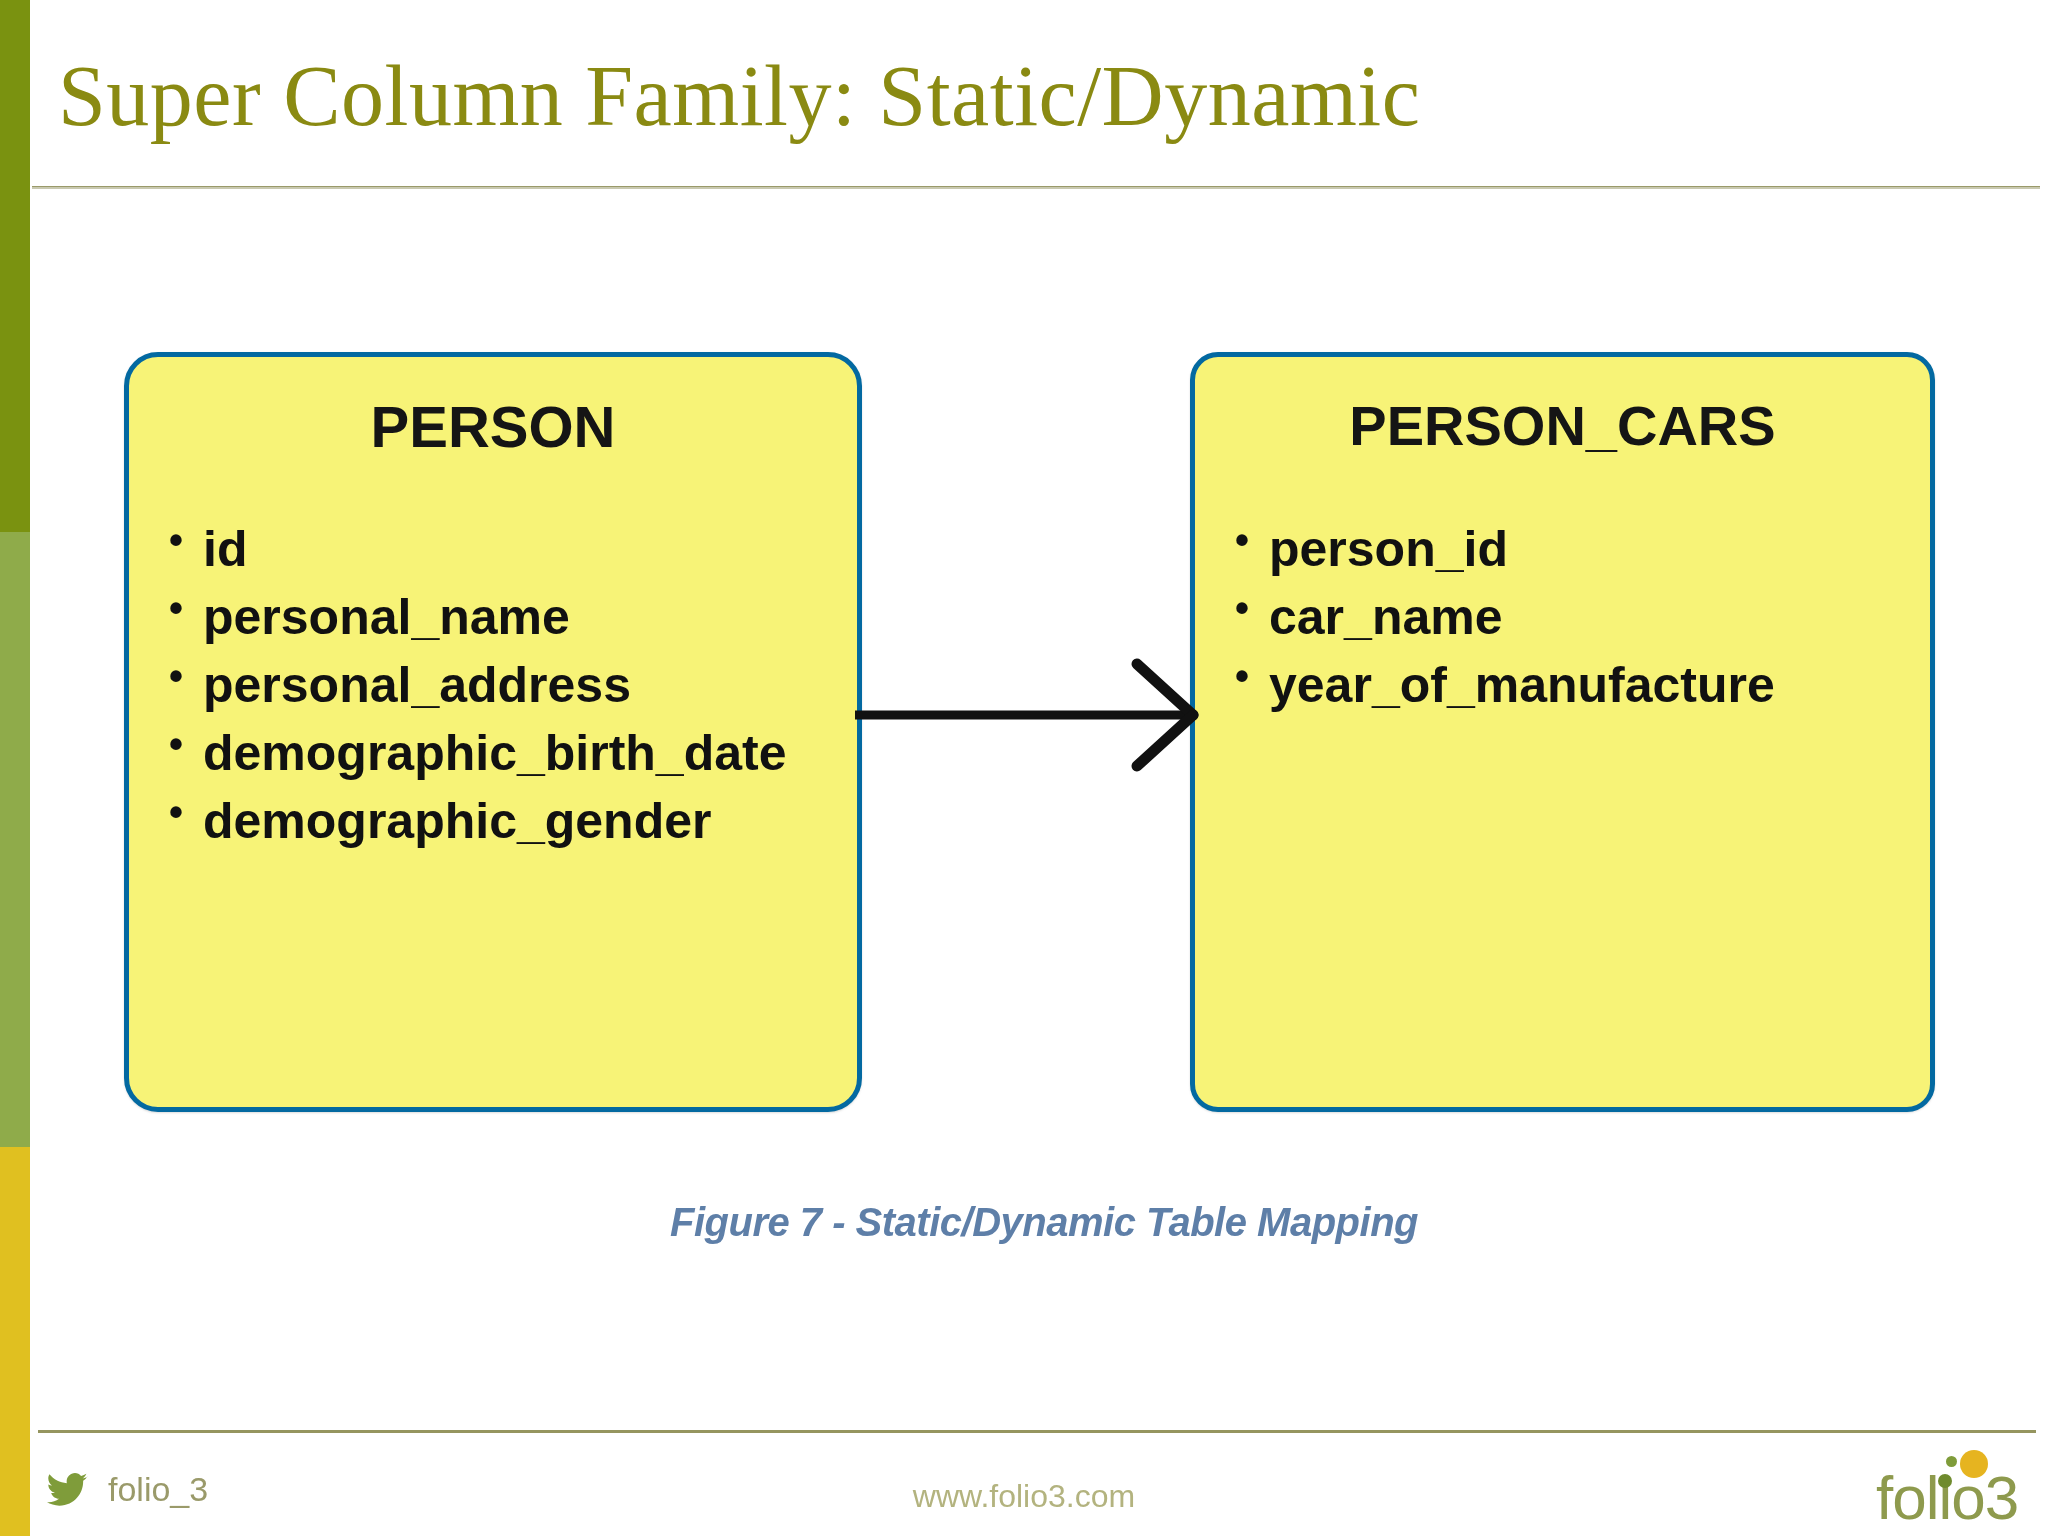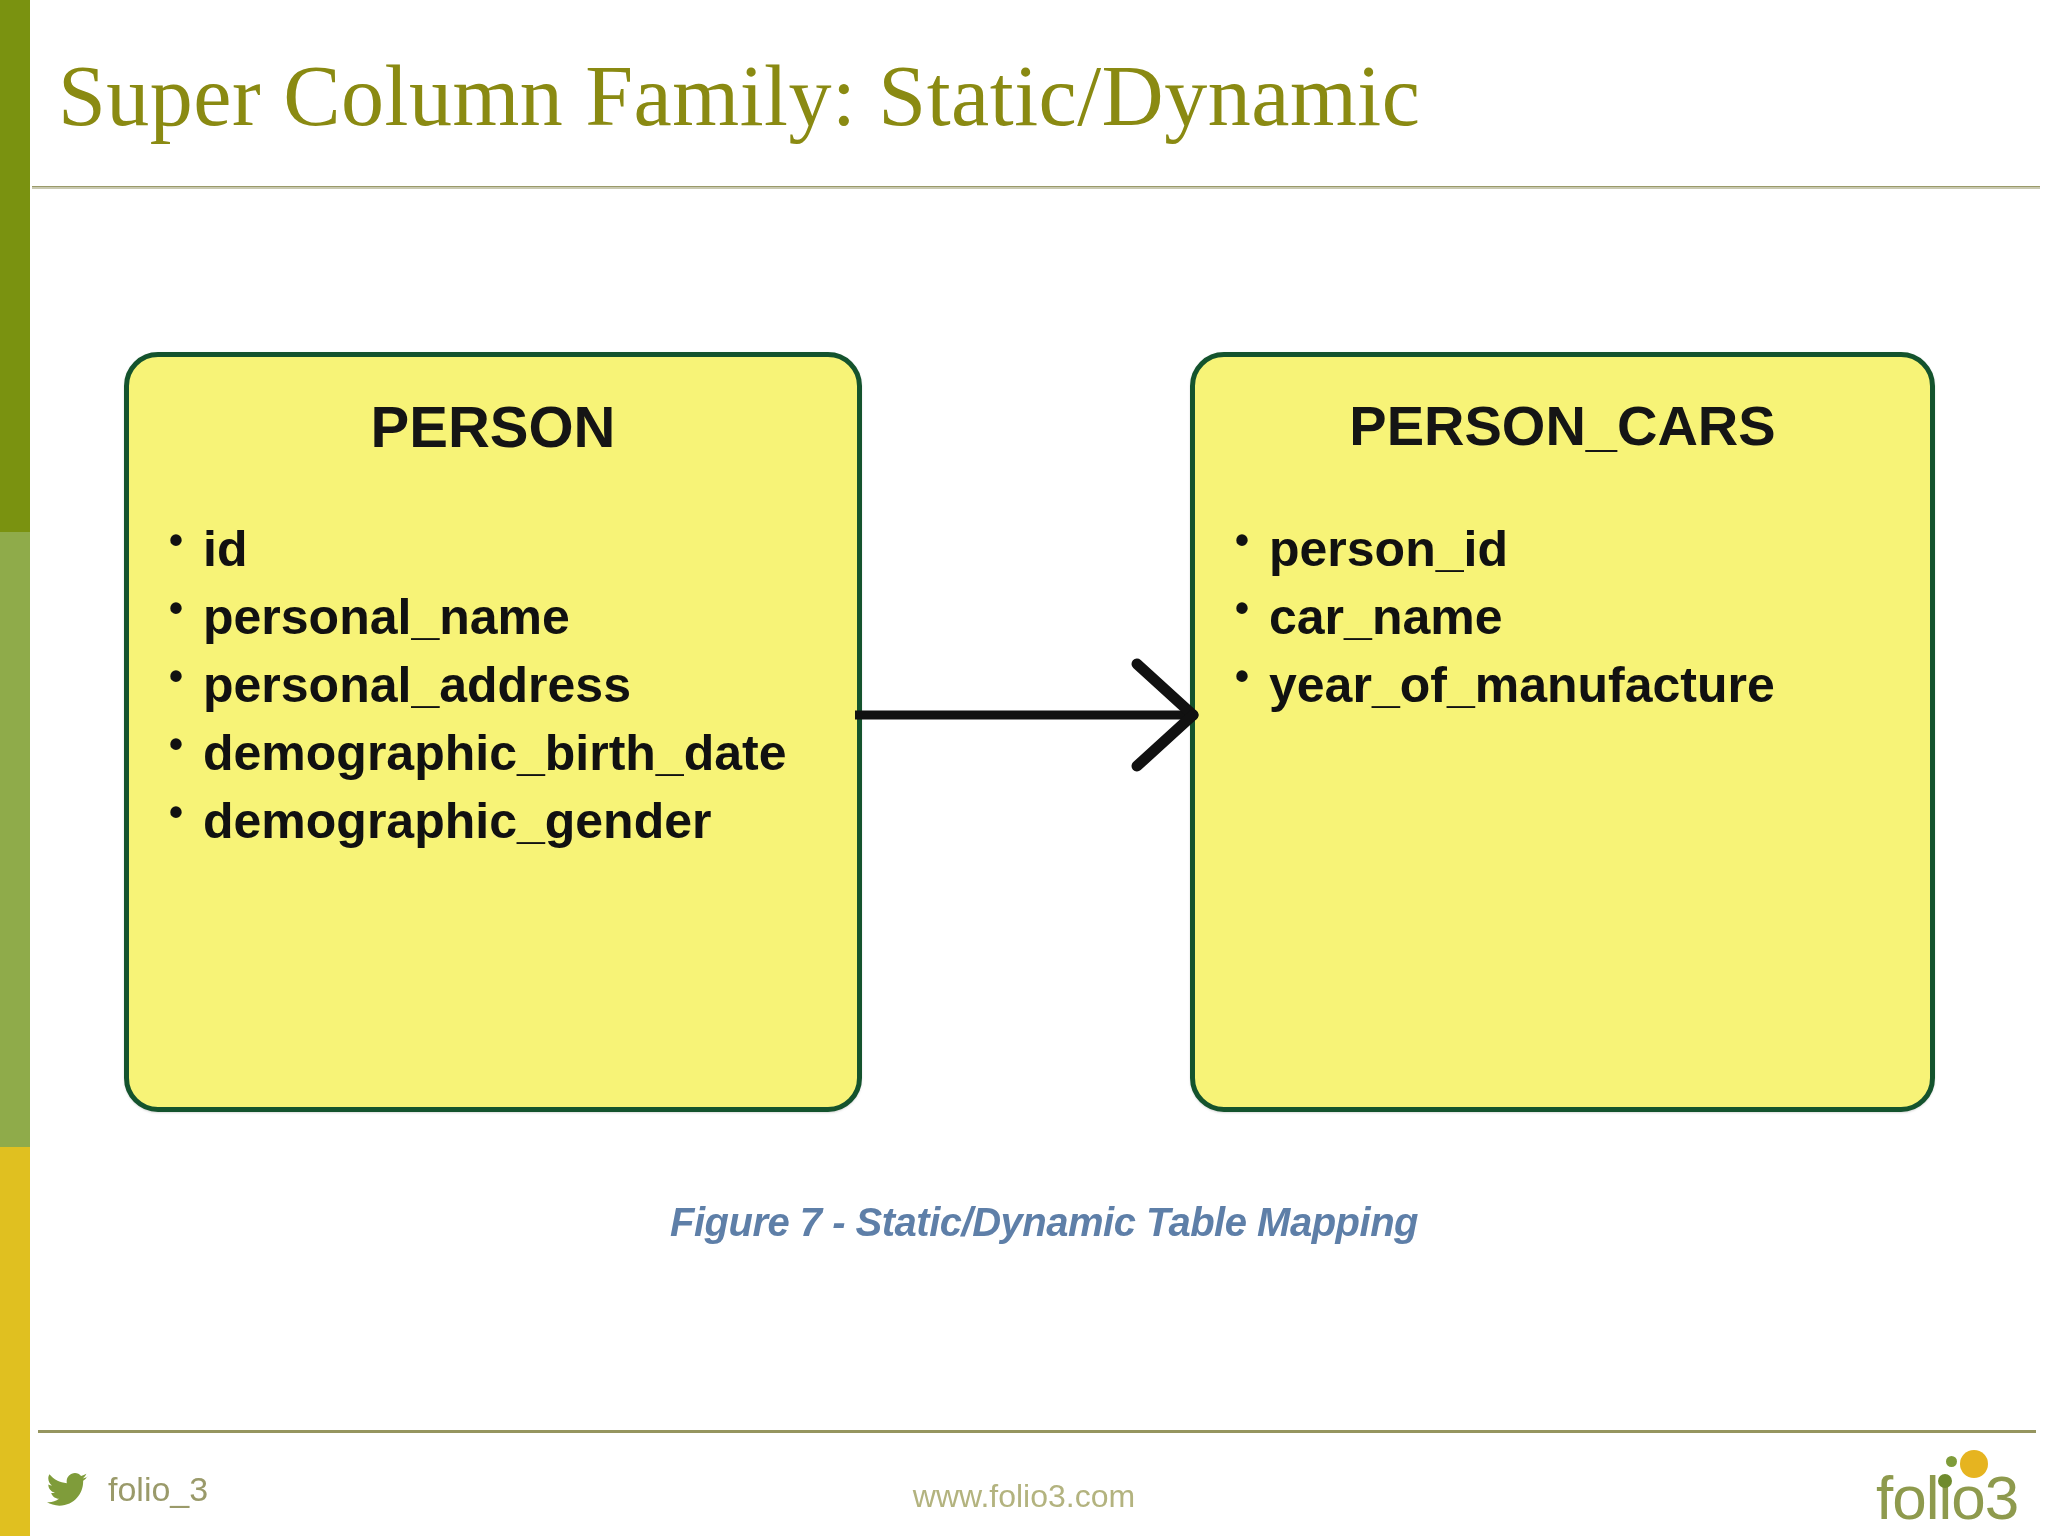--- a/index.html
+++ b/index.html
@@ -66,27 +66,27 @@
     position: absolute;
     left: 0;
     top: 0;
     width: 2048px;
     height: 1536px;
   }
 
   .entity-box {
     position: absolute;
     background: #f7f377;
-    border: 5px solid #14532d;
+    border: 5px solid #0369a1;
     border-radius: 34px;
     box-sizing: border-box;
     box-shadow: 0 1px 2px rgba(120,120,120,0.25);
   }
   #box-person  { left: 124px;  top: 352px; width: 738px;  height: 760px; }
-  #box-cars    { left: 1190px; top: 352px; width: 745px;  height: 760px; }
+  #box-cars    { left: 1190px; top: 352px; width: 745px;  height: 760px; border-radius: 28px; }
 
   .entity-title {
     position: absolute;
     left: 0; right: 0;
     top: 36px;
     text-align: center;
     font-family: "Liberation Sans", sans-serif;
     font-weight: bold;
     font-size: 58px;
     color: #151515;

